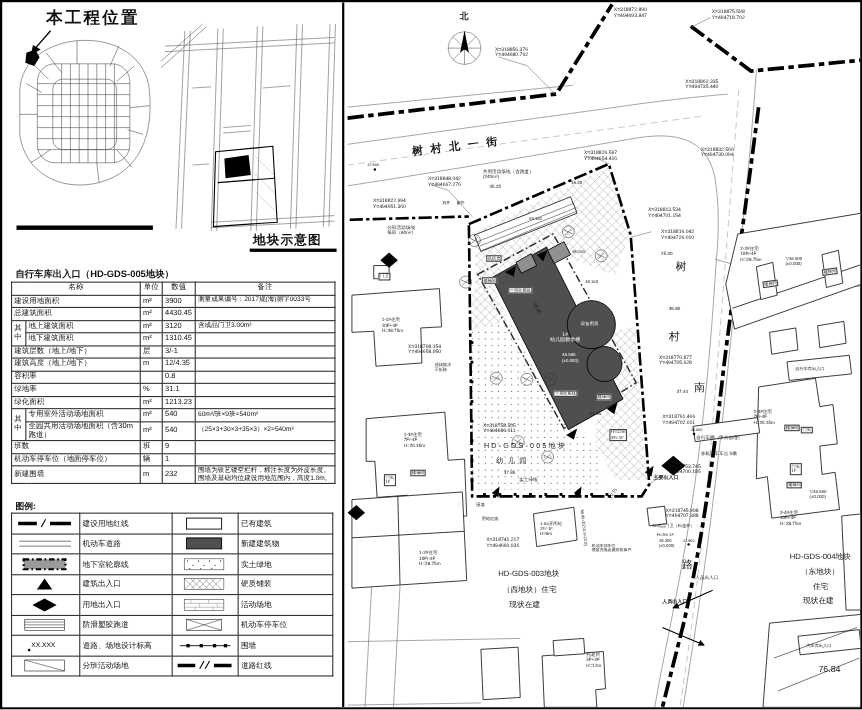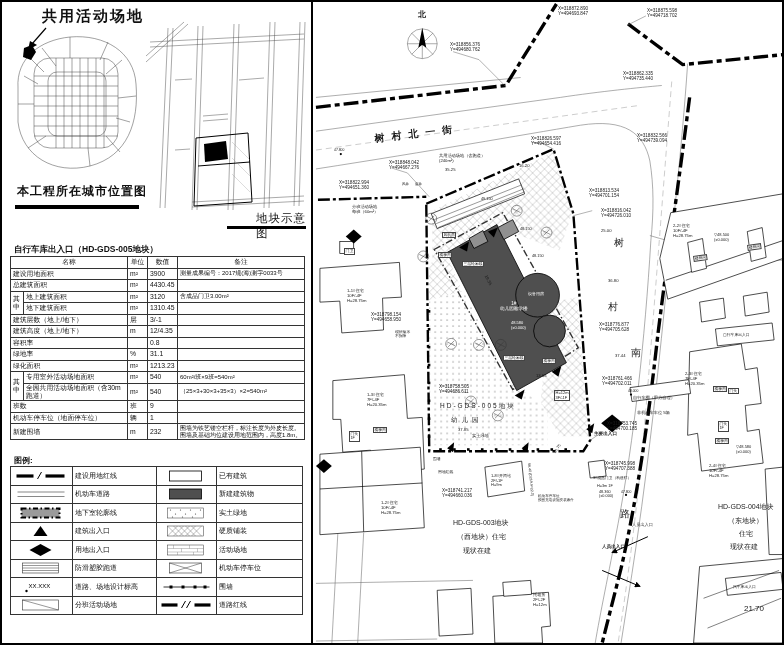--- a/index.html
+++ b/index.html
@@ -5,21 +5,21 @@
   html,body{margin:0;padding:0;background:#e8e8e8;}
   *{box-sizing:border-box;}
   .canvas{position:relative;width:784px;height:645px;background:#fff;border:2px solid #000;
     font-family:"Liberation Sans","DejaVu Sans",sans-serif;color:#111;overflow:hidden;}
   .abs{position:absolute;}
   .divider{position:absolute;left:309px;top:0;width:2px;height:641px;background:#000;}
   
   .loc-title{left:40px;top:5px;font-size:15px;font-weight:700;letter-spacing:2px;}
   .loc-caption{left:15px;top:181px;font-size:12px;font-weight:700;letter-spacing:1px;}
   .loc-bar{left:13px;top:203px;width:124px;height:4px;background:#000;}
-  .plot-caption{left:228px;top:209px;font-size:11.5px;font-weight:400;letter-spacing:1px;margin-left:26px;}
+  .plot-caption{left:228px;top:209px;font-size:11.5px;font-weight:700;letter-spacing:1px;}
   .plot-bar{left:225px;top:224px;width:79px;height:3px;background:#000;}
   .tbl-title{left:12px;top:242px;font-size:8.5px;font-weight:600;}
   .idx-table{position:absolute;left:8px;top:254px;width:294px;border-collapse:collapse;table-layout:fixed;
     font-size:6.8px;}
   .idx-table th,.idx-table td{border:0.5px solid #333;padding:0.5px 2px;height:11.5px;line-height:1.15;
     font-weight:400;text-align:left;overflow:hidden;}
   .idx-table th{text-align:center;}
   .c-group{text-align:center;}
   .c-unit,.c-val{text-align:left;}
   .c-rem{font-size:6px;}
@@ -33,38 +33,37 @@
   .plan-labels span{position:absolute;white-space:pre;line-height:1.18;transform-origin:left top;}
   .chip{background:#fff;border:0.4px solid #444;padding:0 0.5px;}
 </style>
 </head>
 <body>
 
 <div class="canvas">
 
   <div class="abs" style="left:0;top:0;width:309px;height:641px;">
 
-    <span class="abs loc-title">共用活动场地</span>
+    <span class="abs loc-title">本工程位置</span>
 
     <svg class="abs" style="left:6px;top:24px;" width="136" height="152" viewBox="0 0 136 152">
       <g stroke="#444" stroke-width="0.5" fill="none">
         <path d="M10,62 C8,32 32,14 62,11 C97,8 126,26 128,58 C131,96 120,130 82,140 C46,149 14,130 10,96 Z"></path>
         <rect x="26" y="32" width="84" height="90" rx="16"></rect>
         <rect x="40" y="46" width="58" height="64" rx="9"></rect>
         <path d="M48,32 V122 M56,32 V122 M64,32 V122 M72,32 V122 M80,32 V122 M88,32 V122 M96,32 V122"></path>
         <path d="M26,50 H110 M26,60 H110 M26,70 H110 M26,80 H110 M26,90 H110 M26,100 H110 M26,110 H110"></path>
         <path d="M62,11 L62,32 M10,78 L26,78 M128,70 L110,72 M82,140 L80,122 M22,32 L36,46 M114,34 L98,48 M20,122 L38,110 M112,126 L98,110"></path>
         <path d="M34,22 L48,40 M100,16 L92,34 M16,50 L30,58 M122,96 L108,92"></path>
       </g>
       <polygon points="16,22 24,19 28,26 23,34 15,31" fill="#000"></polygon>
       <line x1="38" y1="2" x2="24" y2="18" stroke="#000" stroke-width="1.2"></line>
       <polygon points="20,24 22,15 29,19" fill="#000"></polygon>
     </svg>
 
-    <span class="abs loc-caption">本工程所在城市位置图</span>
     <div class="abs loc-bar"></div>
 
     <svg class="abs" style="left:144px;top:18px;" width="162" height="192" viewBox="0 0 162 192">
       <g stroke="#555" stroke-width="0.5" fill="none">
         <path d="M22,8 L14,188 M27,8 L19,188"></path>
         <path d="M52,6 L46,190 M57,6 L51,190"></path>
         <path d="M88,4 L82,190 M93,4 L87,190"></path>
         <path d="M124,2 L118,188 M129,2 L123,188"></path>
         <path d="M154,2 L148,186 M159,2 L153,186"></path>
         <path d="M4,22 L158,14 M4,27 L158,19"></path>
@@ -636,21 +635,21 @@
         <span style="left: 421px; top: 443px; font-size: 4px; color: rgb(26, 26, 26);">▽48.580
 (±0.000)</span>
         <span style="left: 284px; top: 488px; font-size: 3.8px; color: rgb(26, 26, 26);">48.360
 (±0.000)</span>
         <span style="left: 166px; top: 195px; font-size: 3.8px; color: rgb(26, 26, 26);">49.150</span>
         <span style="left: 205px; top: 225px; font-size: 3.8px; color: rgb(26, 26, 26);">48.150</span>
         <span style="left: 217px; top: 252px; font-size: 3.8px; color: rgb(26, 26, 26);">48.150</span>
         <span style="left: 19px; top: 146px; font-size: 3.4px; color: rgb(26, 26, 26);">47.800</span>
         <span style="left: 306px; top: 488px; font-size: 3.4px; color: rgb(26, 26, 26);">47.800</span>
         <span style="left: 313px; top: 387px; font-size: 3.4px; color: rgb(26, 26, 26);">48.000</span>
-        <span style="left: 429px; top: 602px; font-size: 8px; color: rgb(26, 26, 26);">21.70</span>
+        <span style="left: 429px; top: 602px; font-size: 8px; color: rgb(26, 26, 26);">76.84</span>
         <span style="left: 278px; top: 474px; font-size: 3.8px; color: rgb(26, 26, 26);">3#成品门卫（构造柱）</span>
         <span style="left: 282px; top: 482px; font-size: 3.8px; color: rgb(26, 26, 26);">H=3m 1F</span>
         <span style="left: 318px; top: 394px; font-size: 4.2px; color: rgb(26, 26, 26);">自行车棚（甲方自理）</span>
         <span style="left: 322px; top: 409px; font-size: 4.2px; color: rgb(26, 26, 26);">非机动车车位 5辆</span>
         <span style="left: 408px; top: 331px; font-size: 3.8px; color: rgb(26, 26, 26);">自行车库出入口</span>
         <span style="left: 418px; top: 583px; font-size: 3.8px; color: rgb(26, 26, 26);">汽车库出入口</span>
         <span style="left: 279px; top: 429px; font-size: 4.6px; color: rgb(26, 26, 26); font-weight: 700;">主要出入口</span>
         <span style="left: 317px; top: 521px; font-size: 4.2px; color: rgb(26, 26, 26);">人员出入口</span>
         <span style="left: 287px; top: 542px; font-size: 4.6px; color: rgb(26, 26, 26); font-weight: 700;">人员出入口</span>
         <span style="left: 123px; top: 468px; font-size: 3.8px; color: rgb(26, 26, 26);">用地红线</span>

